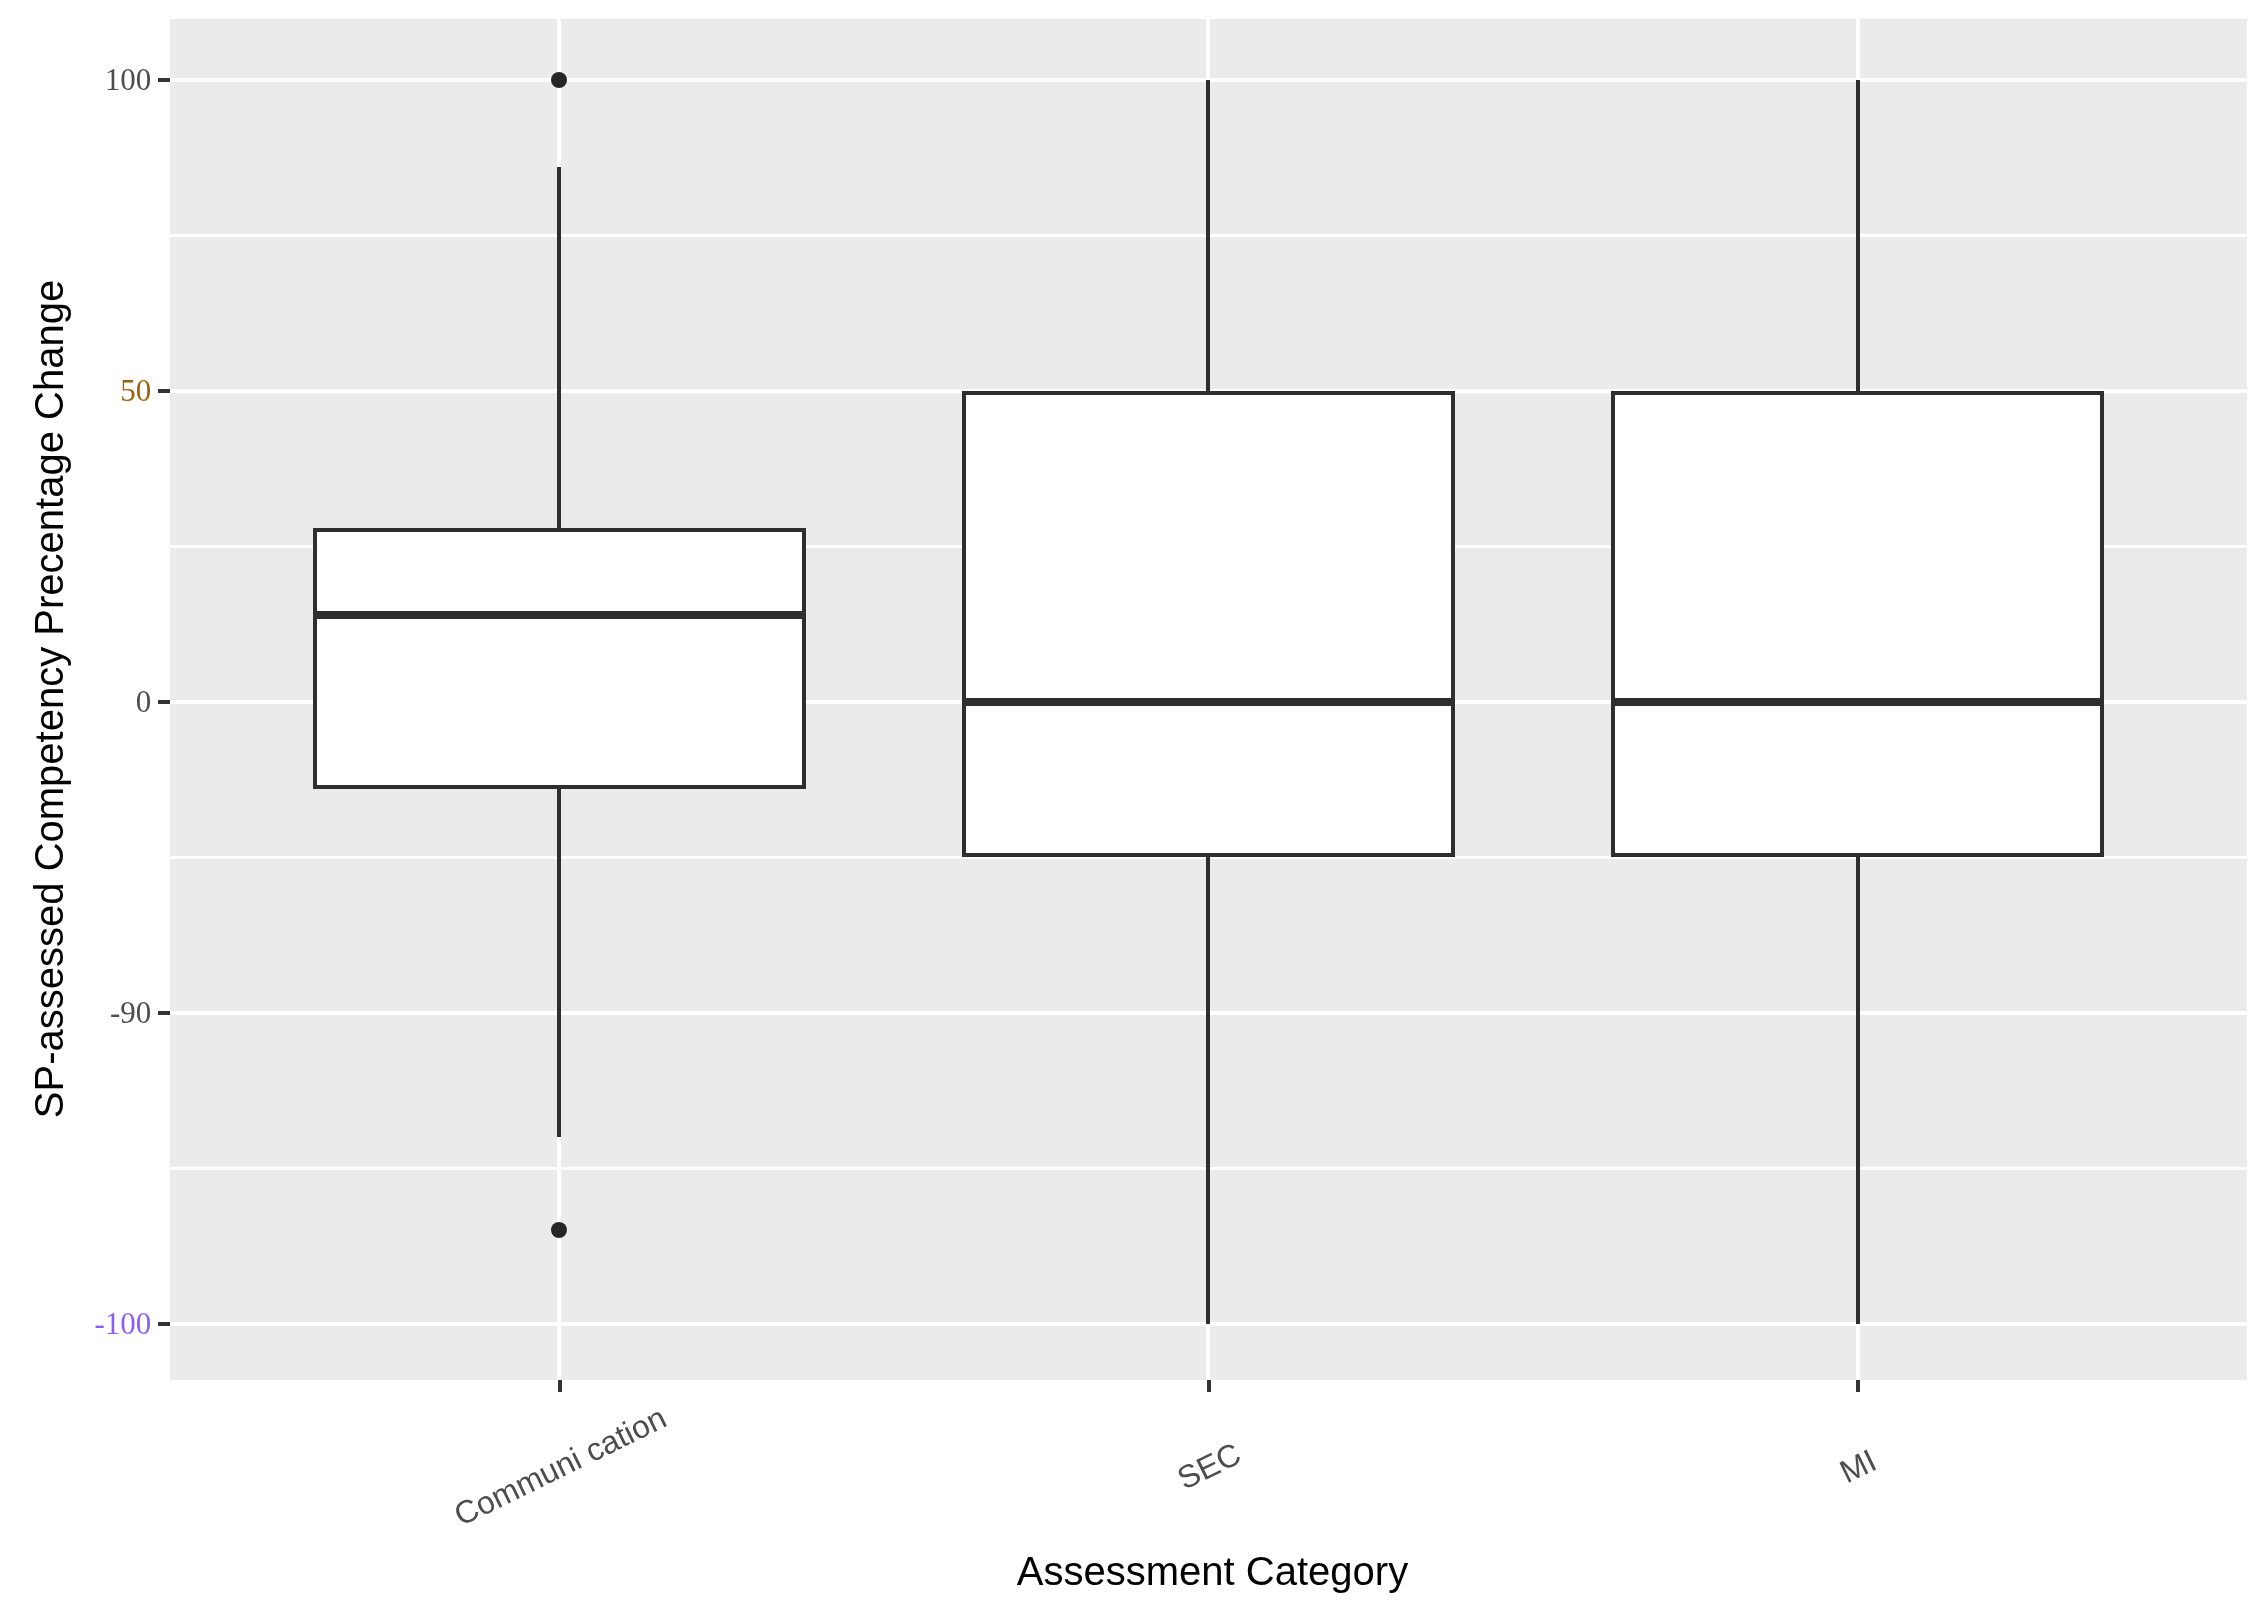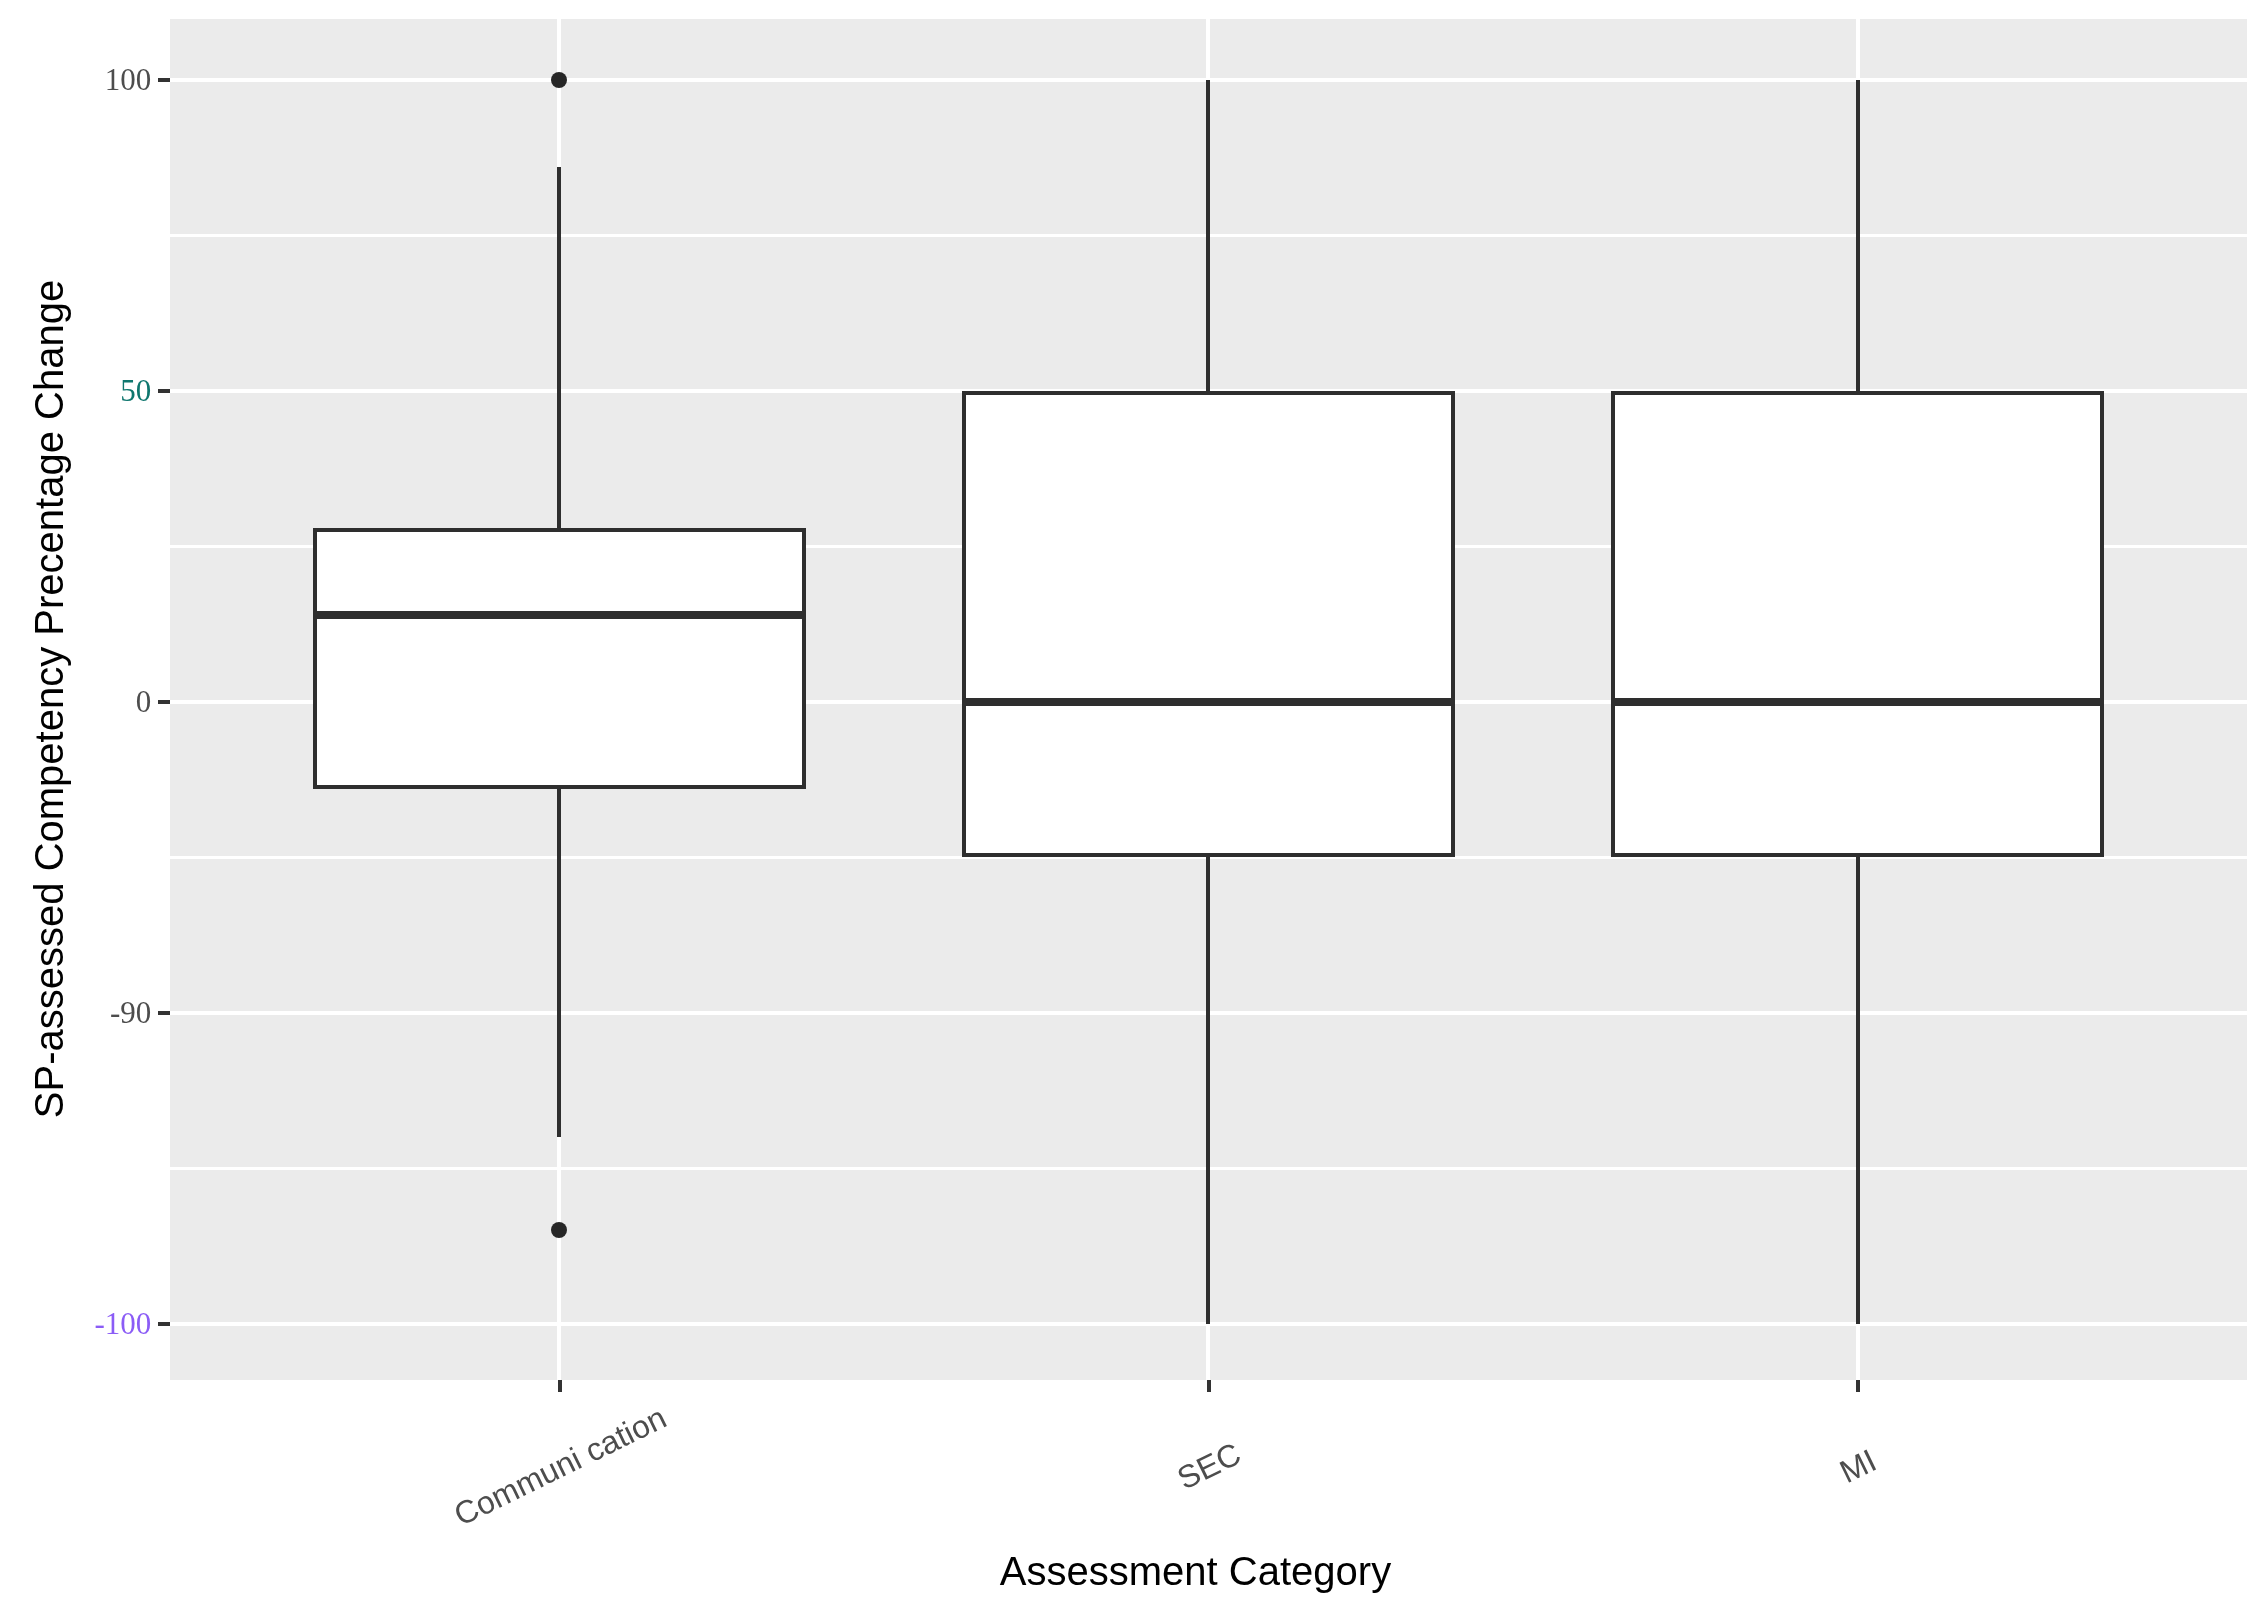--- a/index.html
+++ b/index.html
@@ -60,25 +60,25 @@
       <div class="outlier" style="left: 381px; top: 53px; width: 16.4px; height: 16.4px; background: rgb(38, 38, 38);"></div>
       <div class="outlier" style="left: 381px; top: 1203px; width: 16.4px; height: 16.4px; background: rgb(38, 38, 38);"></div>
       <div class="whisker" style="left: 1036px; width: 4.3px; top: 61px; height: 1244px; background: rgb(46, 46, 46);"></div>
       <div class="box" style="left: 792px; width: 493px; top: 372px; height: 466px; background: rgb(255, 255, 255); border: 4.3px solid rgb(46, 46, 46);"></div>
       <div class="median" style="left: 792px; width: 493px; top: 679px; height: 7.8px; background: rgb(46, 46, 46);"></div>
       <div class="whisker" style="left: 1686px; width: 4.3px; top: 61px; height: 1244px; background: rgb(46, 46, 46);"></div>
       <div class="box" style="left: 1441px; width: 493px; top: 372px; height: 466px; background: rgb(255, 255, 255); border: 4.3px solid rgb(46, 46, 46);"></div>
       <div class="median" style="left: 1441px; width: 493px; top: 679px; height: 7.8px; background: rgb(46, 46, 46);"></div>
     </div>
   <div class="axis-title y-title" id="yTitle" style="left: 49px; top: 699px; color: rgb(0, 0, 0);">SP-assessed Competency Precentage Change</div>
-  <div class="axis-title x-title" id="xTitle" style="left: 157px; width: 2077px; top: 1548px; color: rgb(0, 0, 0);">Assessment Category</div>
+  <div class="axis-title x-title" id="xTitle" style="left: 174px; width: 2077px; top: 1548px; color: rgb(0, 0, 0);">Assessment Category</div>
 <div class="ytick" style="left: 158px; width: 12px; top: 78px; height: 3.5px; background: rgb(51, 51, 51);"></div>
     <div class="ytick-label" style="left: 17.3px; width: 134px; top: 62px; color: rgb(77, 77, 77);">100</div>
     <div class="ytick" style="left: 158px; width: 12px; top: 389px; height: 3.5px; background: rgb(51, 51, 51);"></div>
-    <div class="ytick-label" style="left: 17.3px; width: 134px; top: 373px; color: #0f766e;">50</div>
+    <div class="ytick-label" style="left: 17.3px; width: 134px; top: 373px; color: #a16207;">50</div>
     <div class="ytick" style="left: 158px; width: 12px; top: 700px; height: 3.5px; background: rgb(51, 51, 51);"></div>
     <div class="ytick-label" style="left: 17.3px; width: 134px; top: 684px; color: rgb(77, 77, 77);">0</div>
     <div class="ytick" style="left: 158px; width: 12px; top: 1011px; height: 3.5px; background: rgb(51, 51, 51);"></div>
     <div class="ytick-label" style="left: 17.3px; width: 134px; top: 995px; color: rgb(77, 77, 77);">-90</div>
     <div class="ytick" style="left: 158px; width: 12px; top: 1322px; height: 3.5px; background: rgb(51, 51, 51);"></div>
     <div class="ytick-label" style="left: 17.3px; width: 134px; top: 1306px; color: #8b5cf6;">-100</div>
     <div class="xtick" style="left: 558px; width: 3.5px; top: 1380px; height: 12px; background: rgb(51, 51, 51);"></div>
     <div class="xtick-label" style="left: 344px; width: 432px; top: 1447px; color: rgb(77, 77, 77); transform: rotate(-26deg);">Communi cation</div>
     <div class="xtick" style="left: 1207px; width: 3.5px; top: 1380px; height: 12px; background: rgb(51, 51, 51);"></div>
     <div class="xtick-label" style="left: 993px; width: 432px; top: 1447px; color: rgb(77, 77, 77); transform: rotate(-26deg);">SEC</div>

